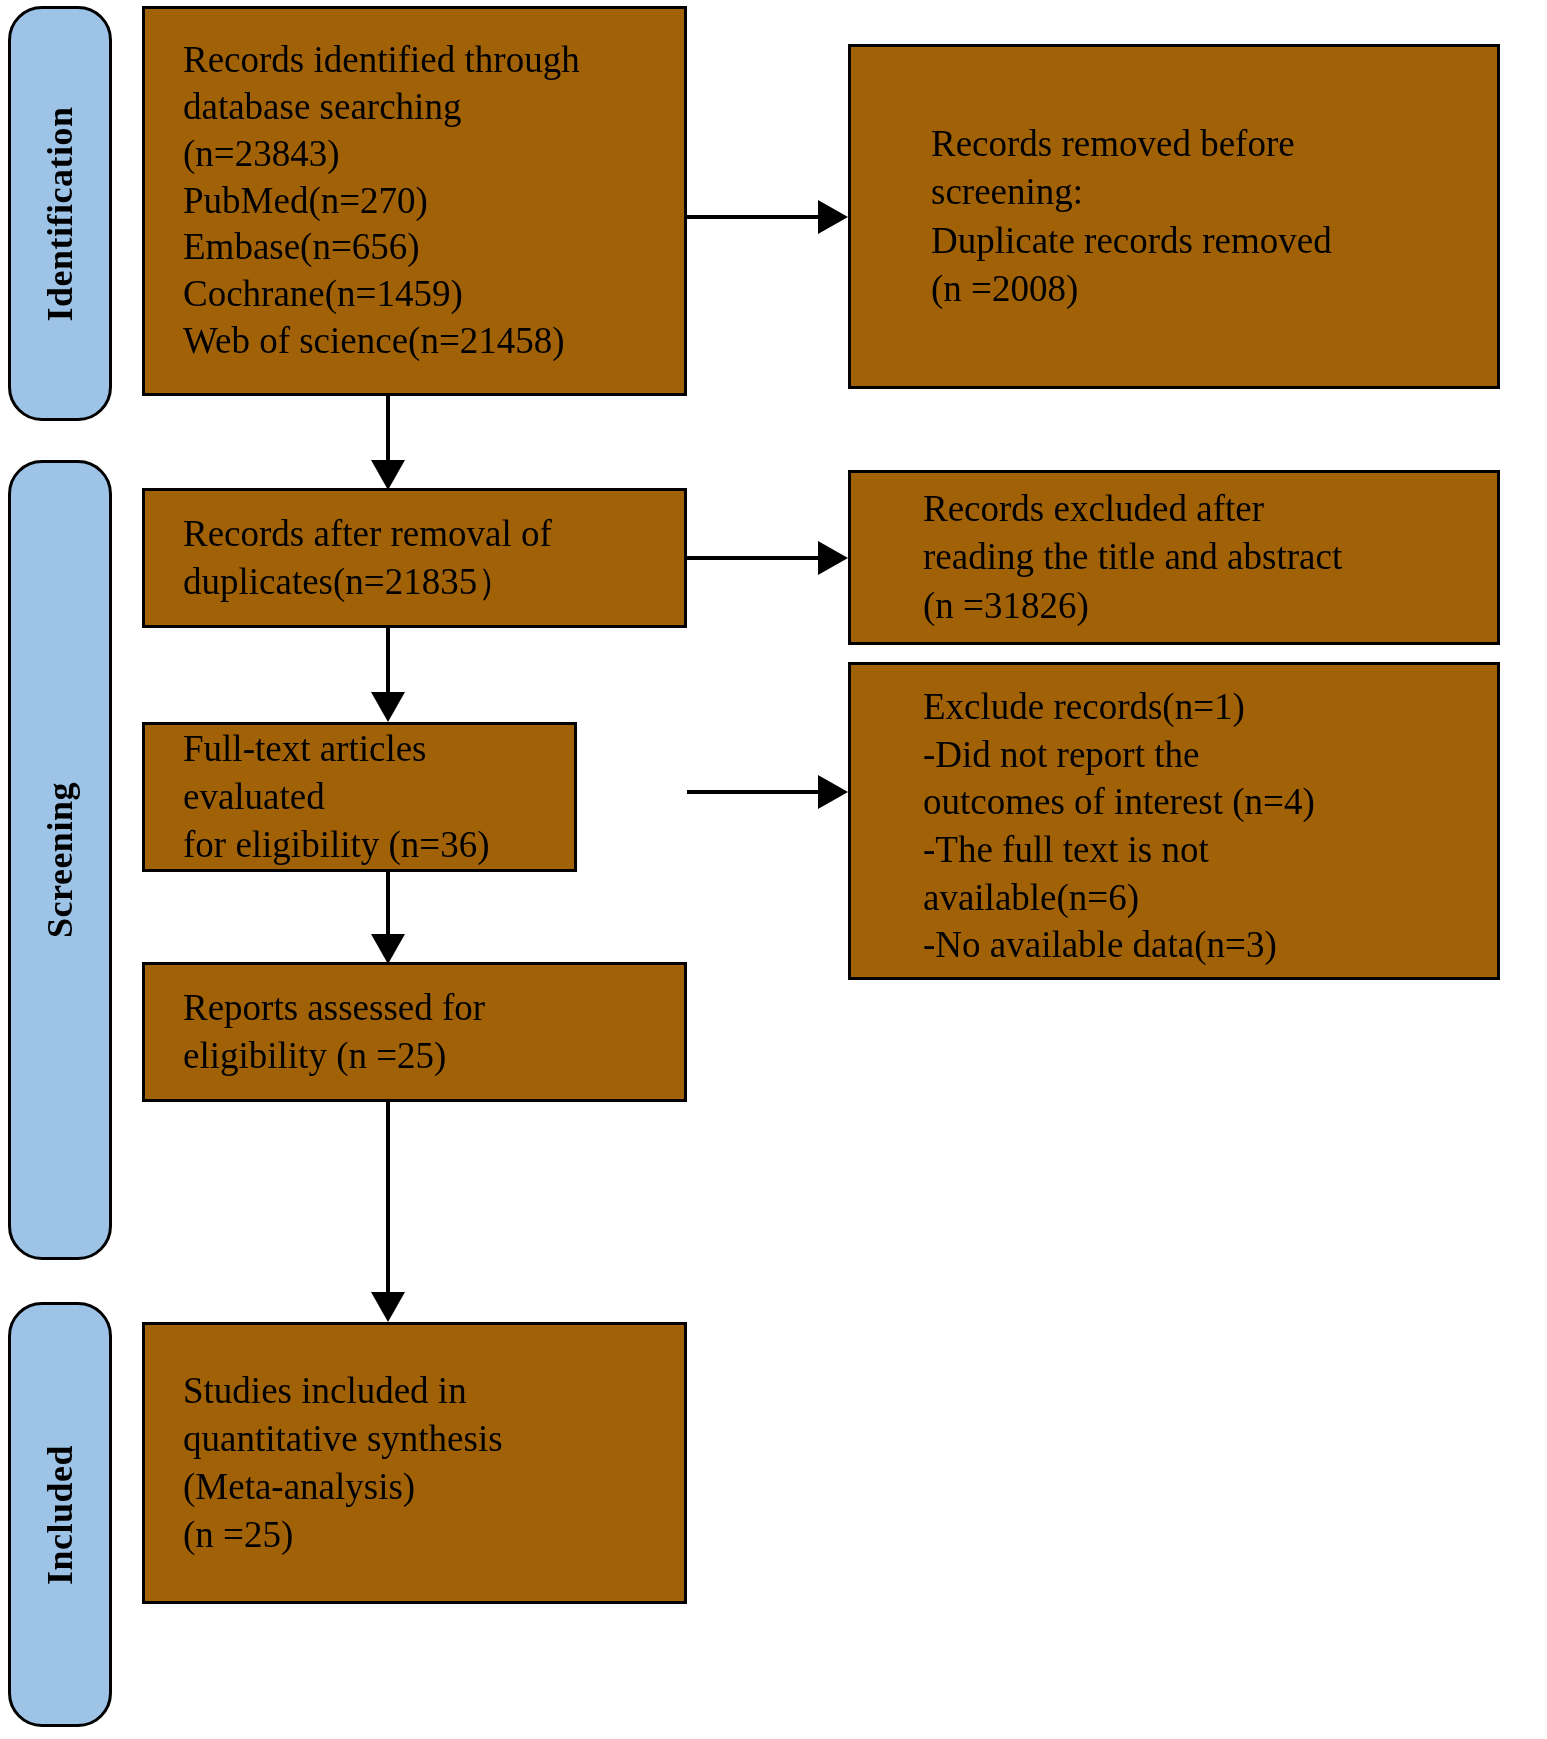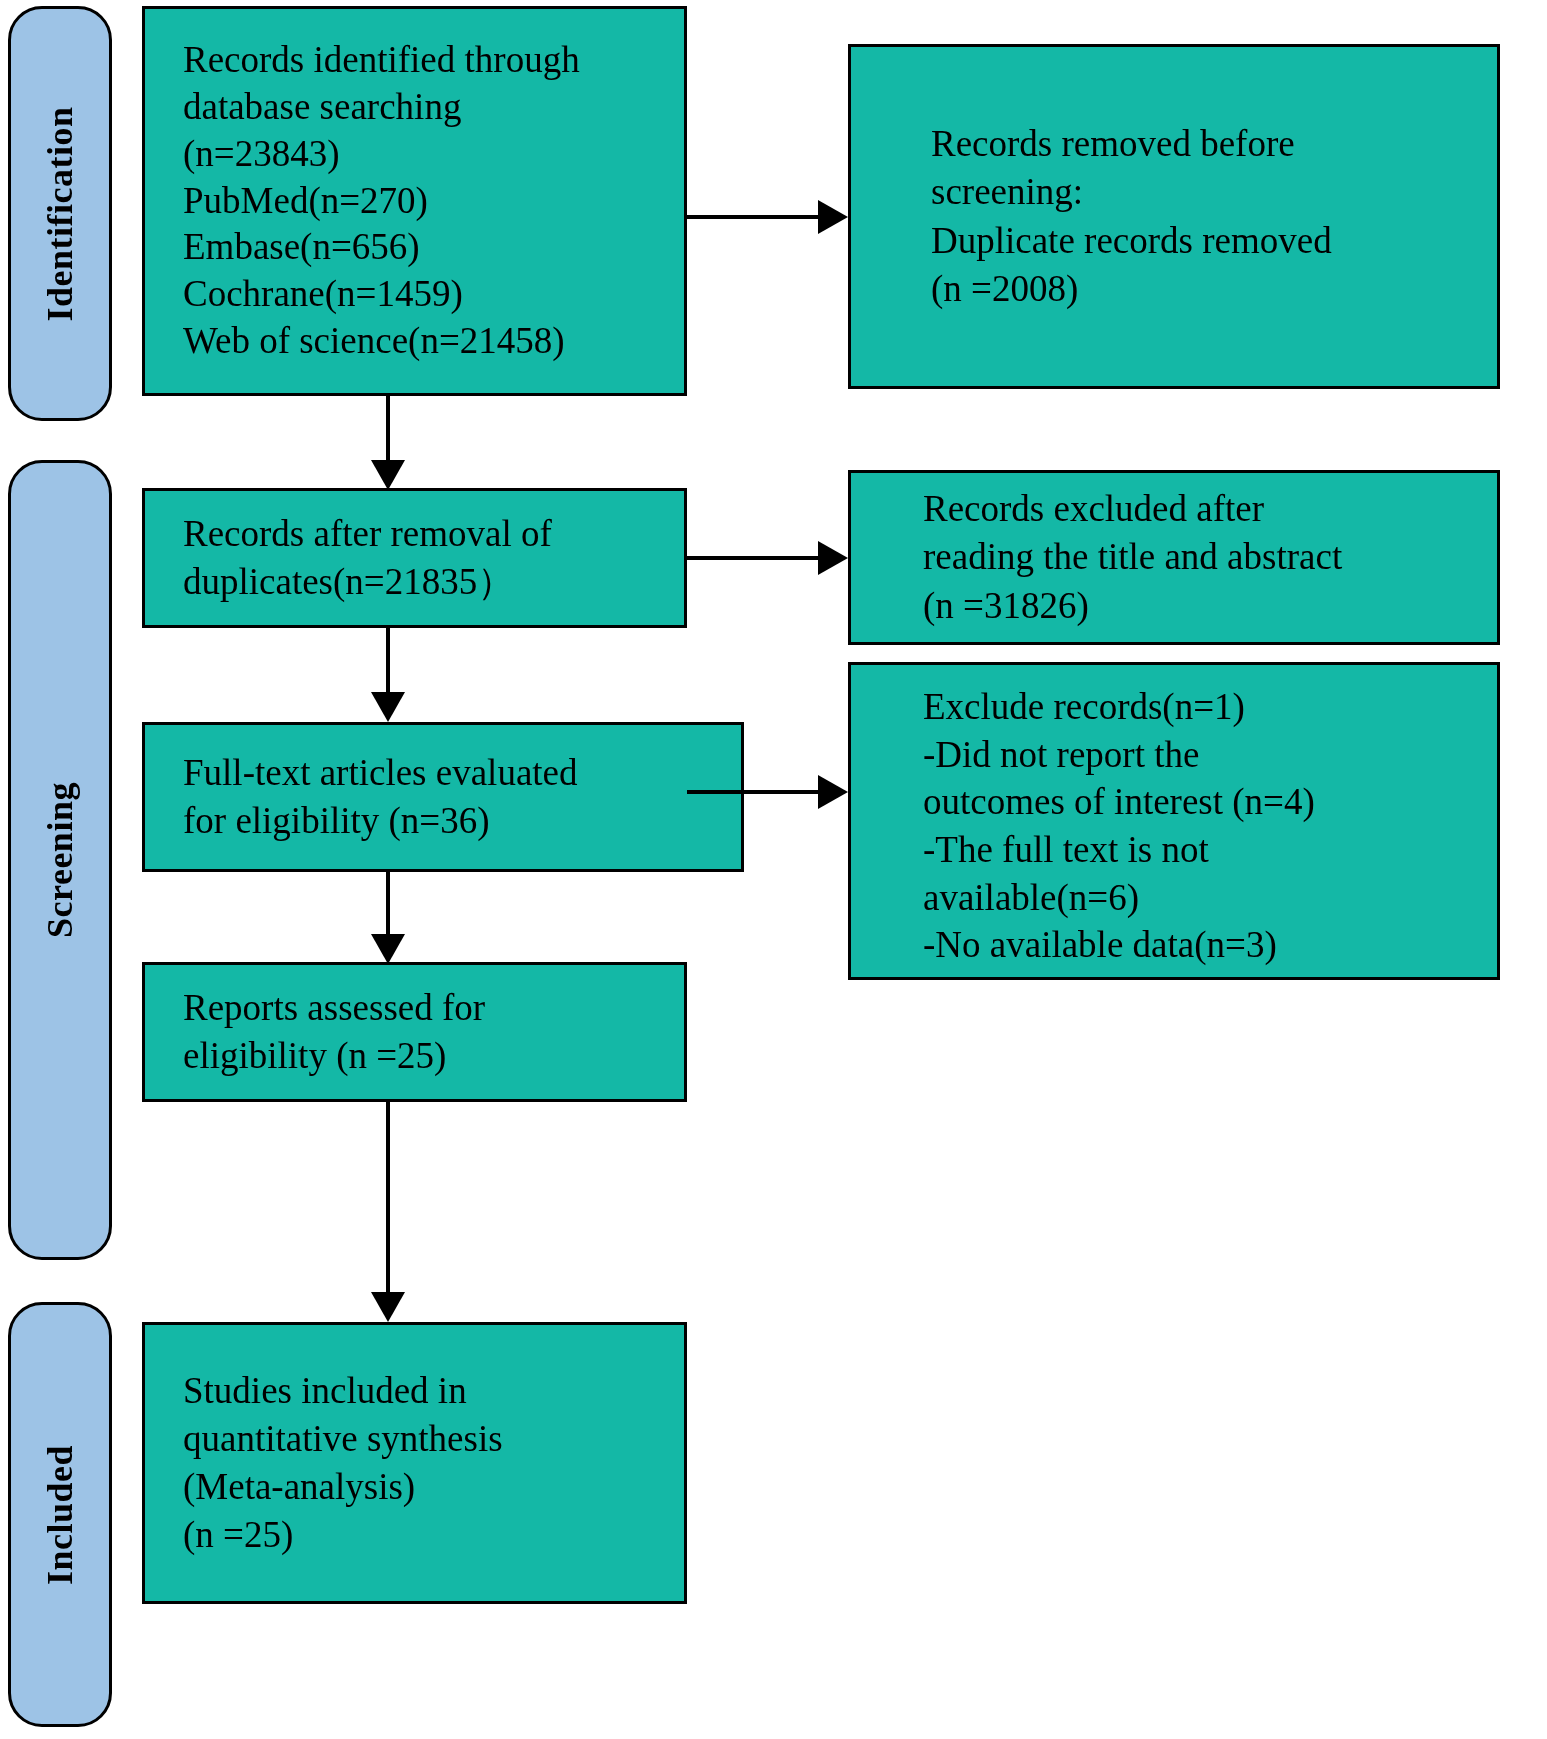--- a/index.html
+++ b/index.html
@@ -37,21 +37,21 @@
     font-weight: bold;
     font-size: 36px;
     letter-spacing: 0.5px;
     color: #000000;
     font-family: "Liberation Serif", "DejaVu Serif", serif;
   }
 
   
   .flow-box {
     position: absolute;
-    background: #14b8a6;
+    background: #a16207;
     border: 3px solid #000000;
     box-sizing: border-box;
     display: flex;
     align-items: center;
   }
   .flow-box .box-text {
     padding-left: 38px;
     padding-right: 10px;
     font-size: 38px;
     line-height: 1.30;
@@ -137,21 +137,21 @@
 reading the title and abstract
 (n =31826)</div>
   </div>
 
   <div class="line-h" style="left:687px; top:556px; width:134px;"></div>
   <div class="arrow-right" style="left:818px; top:541px;"></div>
 
   <div class="line-v" style="left:386px; top:628px; width:4px; height:70px;"></div>
   <div class="arrow-down" style="left:371px; top:692px;"></div>
 
-  <div class="flow-box" style="left:142px; top:722px; width:602px; height:150px;">
+  <div class="flow-box" style="left:142px; top:722px; width:435px; height:150px;">
     <div class="box-text" style="font-size:37px; line-height:1.30;">Full-text articles evaluated
 for eligibility (n=36)</div>
   </div>
 
   <div class="flow-box" style="left:848px; top:662px; width:652px; height:318px;">
     <div class="box-text" style="padding-left:72px; font-size:37px; line-height:1.285;margin-top:10px;">Exclude records(n=1)
 -Did not report the
 outcomes of interest (n=4)
 -The full text is not
 available(n=6)

